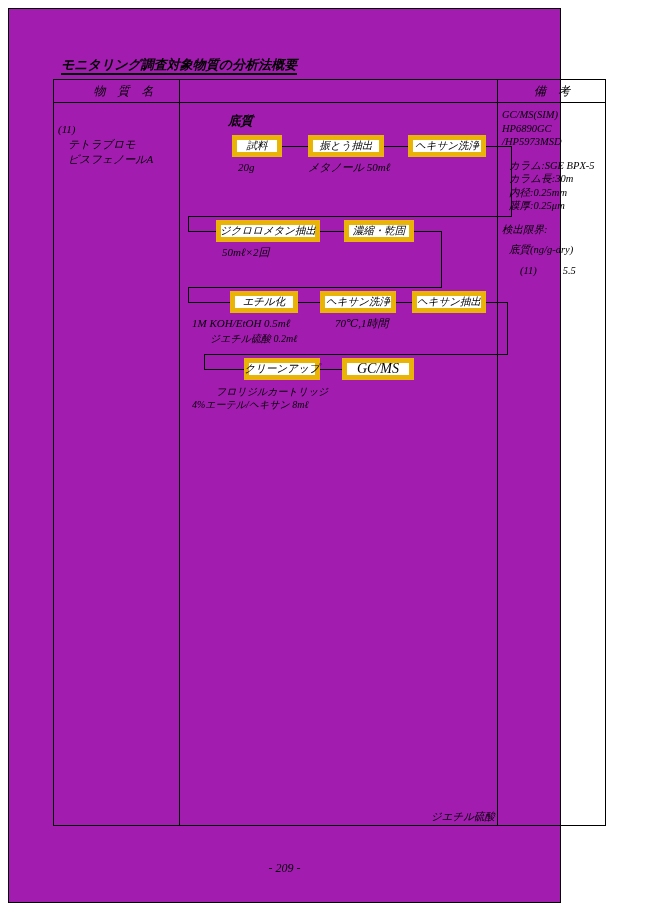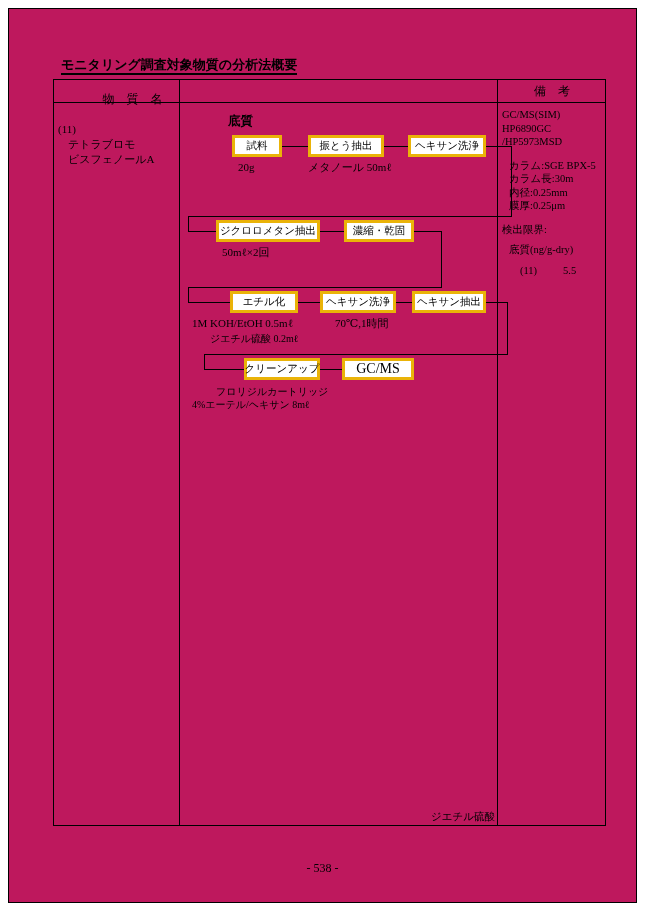--- a/index.html
+++ b/index.html
@@ -12,25 +12,26 @@
     height: 913px;
     font-family: "Liberation Serif", "DejaVu Serif", serif;
     color: #000000;
     position: relative;
     overflow: hidden;
   }
   #page {
     position: absolute;
     left: 8px;
     top: 8px;
-    width: 629px;
+    width: 553px;
     height: 895px;
     border: 1px solid #000000;
     box-sizing: border-box;
-    background: #be185d;
+    background: #a21caf;
+    font-style: italic;
   }
   
   #doc-title {
     position: absolute;
     left: 52px;
     top: 48px;
     font-size: 13px;
     font-weight: bold;
     letter-spacing: 0px;
     border-bottom: 2px solid #000000;
@@ -67,21 +68,21 @@
   }
   .col-head {
     position: absolute;
     top: 2px;
     height: 19px;
     line-height: 19px;
     font-size: 12px;
     text-align: center;
     white-space: nowrap;
   }
-  #head-substance { left: 16px;   width: 125px; margin-top: 8px; }
+  #head-substance { left: 7px;   width: 125px; }
   #head-flow      { left: 126px; width: 317px; }
   #head-remarks   { left: 444px; width: 108px; }
 
   
   #substance-cell {
     position: absolute;
     left: 4px;
     top: 42px;
     width: 118px;
     font-size: 11px;
@@ -116,21 +117,21 @@
   }
   .matrix-label {
     position: absolute;
     font-size: 12.5px;
     font-weight: bold;
     white-space: nowrap;
   }
   .node {
     position: absolute;
     box-sizing: border-box;
-    border: 3px solid #eab308;
+    border: 5px solid #eab308;
     background: #ffffff;
     font-size: 10.5px;
     text-align: left;
     white-space: nowrap;
     display: flex;
     align-items: center;
     justify-content: center;
     z-index: 3;
   }
   .node.latin { font-size: 14px; }
@@ -262,14 +263,14 @@
       <div class="conn-h" style="left:140px; top:266px; width:22px;"></div>
       <div class="node latin" style="left:162px; top:255px; width:72px; height:22px;">GC/MS</div>
 
       <div class="note" style="left:36px; top:282px;">フロリジルカートリッジ</div>
       <div class="note" style="left:12px; top:295px;">4%エーテル/ヘキサン 8mℓ</div>
 
       <div id="report-note">ジエチル硫酸</div>
     </div>
   </div>
 
-  <div id="page-number">- 538 -</div>
+  <div id="page-number">- 209 -</div>
 </div>
 
 </body></html>

